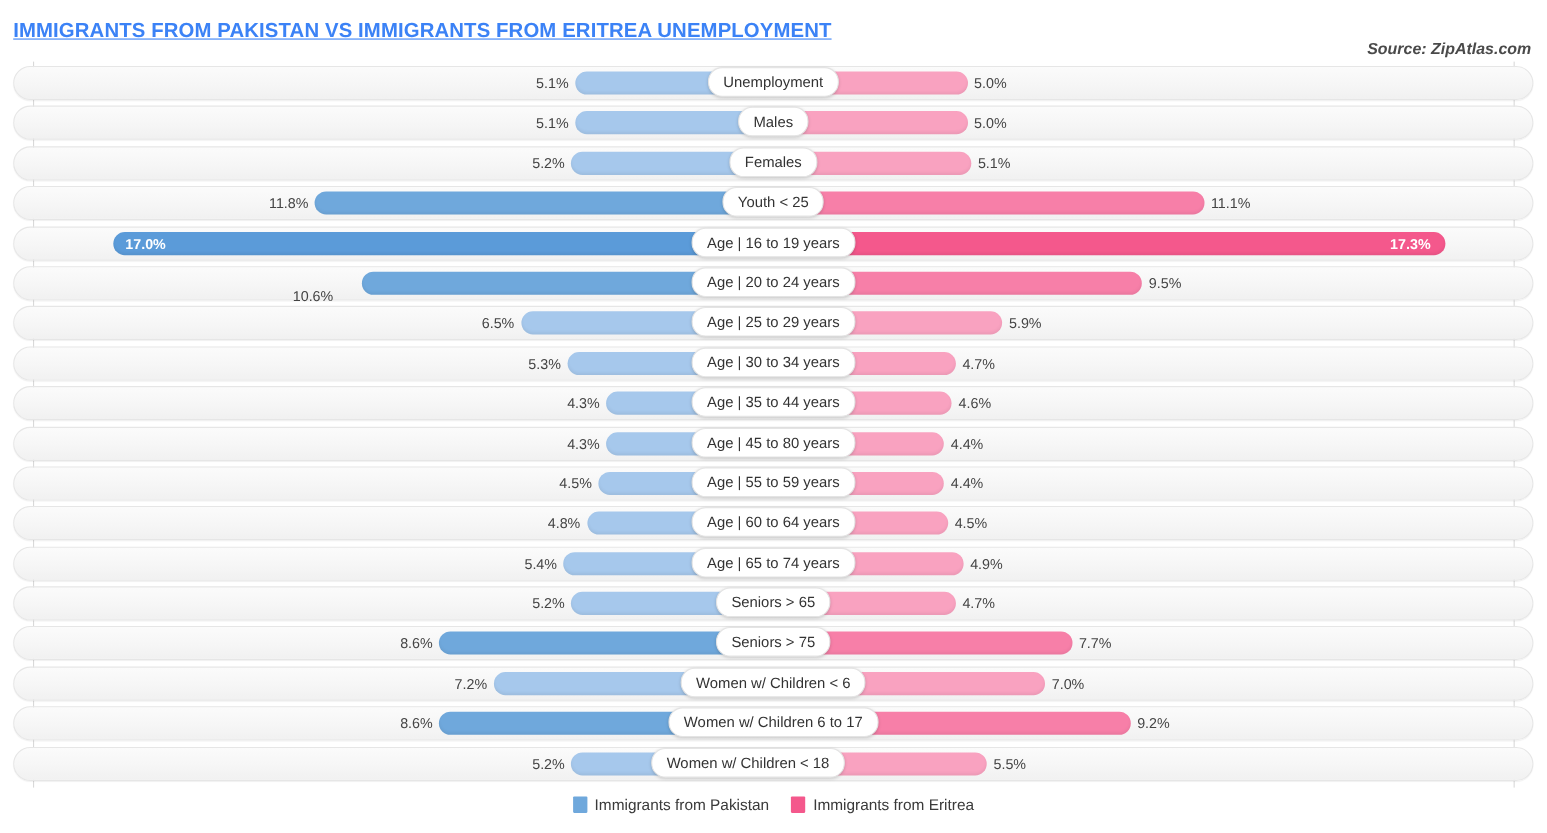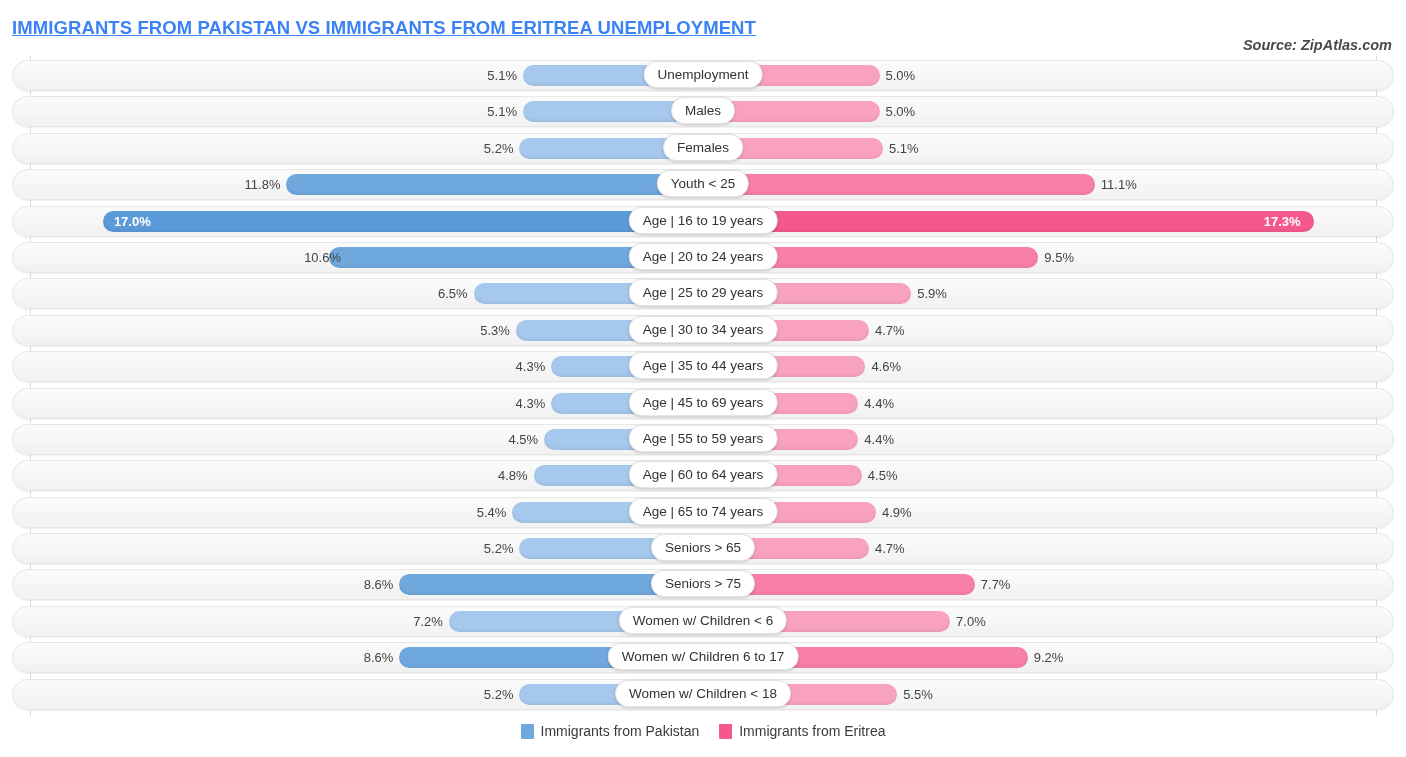--- a/index.html
+++ b/index.html
@@ -223,21 +223,21 @@
         <div class="bar left" style="left: 102.9px; width: 600.1px; background: rgb(91, 155, 217);"></div>
         <div class="bar right" style="left: 703px; width: 610.69px; background: rgb(244, 88, 140);"></div>
         <div class="val left inside" style="left: 113.9px;">17.0%</div>
         <div class="val right inside" style="left: 1263.69px;">17.3%</div>
         <div class="pill" style="left: 703px;">Age | 16 to 19 years</div>
       </div>
       <div class="row">
         <div class="track"></div>
         <div class="bar left" style="left: 328.82px; width: 374.18px; background: rgb(111, 168, 220);"></div>
         <div class="bar right" style="left: 703px; width: 335.35px; background: rgb(247, 127, 168);"></div>
-        <div class="val left" style="right: 1065px;">10.6%</div>
+        <div class="val left" style="right: 1103px; margin-top: 12px;">10.6%</div>
         <div class="val right" style="left: 1044.35px;">9.5%</div>
         <div class="pill" style="left: 703px;">Age | 20 to 24 years</div>
       </div>
       <div class="row">
         <div class="track"></div>
         <div class="bar left" style="left: 473.55px; width: 229.45px; background: rgb(166, 200, 236);"></div>
         <div class="bar right" style="left: 703px; width: 208.27px; background: rgb(249, 162, 192);"></div>
         <div class="val left" style="right: 938.45px;">6.5%</div>
         <div class="val right" style="left: 917.27px;">5.9%</div>
         <div class="pill" style="left: 703px;">Age | 25 to 29 years</div>
@@ -257,21 +257,21 @@
         <div class="val left" style="right: 860.79px;">4.3%</div>
         <div class="val right" style="left: 871.38px;">4.6%</div>
         <div class="pill" style="left: 703px;">Age | 35 to 44 years</div>
       </div>
       <div class="row">
         <div class="track"></div>
         <div class="bar left" style="left: 551.21px; width: 151.79px; background: rgb(166, 200, 236);"></div>
         <div class="bar right" style="left: 703px; width: 155.32px; background: rgb(249, 162, 192);"></div>
         <div class="val left" style="right: 860.79px;">4.3%</div>
         <div class="val right" style="left: 864.32px;">4.4%</div>
-        <div class="pill" style="left: 703px;">Age | 45 to 69 years</div>
+        <div class="pill" style="left: 703px;">Age | 45 to 80 years</div>
       </div>
       <div class="row">
         <div class="track"></div>
         <div class="bar left" style="left: 544.15px; width: 158.85px; background: rgb(166, 200, 236);"></div>
         <div class="bar right" style="left: 703px; width: 155.32px; background: rgb(249, 162, 192);"></div>
         <div class="val left" style="right: 867.85px;">4.5%</div>
         <div class="val right" style="left: 864.32px;">4.4%</div>
         <div class="pill" style="left: 703px;">Age | 55 to 59 years</div>
       </div>
       <div class="row">
@@ -321,21 +321,21 @@
         <div class="val left" style="right: 1012.58px;">8.6%</div>
         <div class="val right" style="left: 1033.76px;">9.2%</div>
         <div class="pill" style="left: 703px;">Women w/ Children 6 to 17</div>
       </div>
       <div class="row">
         <div class="track"></div>
         <div class="bar left" style="left: 519.44px; width: 183.56px; background: rgb(166, 200, 236);"></div>
         <div class="bar right" style="left: 703px; width: 194.15px; background: rgb(249, 162, 192);"></div>
         <div class="val left" style="right: 892.56px;">5.2%</div>
         <div class="val right" style="left: 903.15px;">5.5%</div>
-        <div class="pill" style="left: 703px;">Women w/ Children &lt; 18</div>
+        <div class="pill" style="left: 680px;">Women w/ Children &lt; 18</div>
       </div>
     </div>
 </div>
 
 <div class="footer">
   <div class="axis-min">20.0%</div>
   <div class="axis-max">20.0%</div>
   <div class="legend" id="legend">
       <div class="legend-item">
         <span class="swatch" style="background: rgb(111, 168, 220);"></span>

